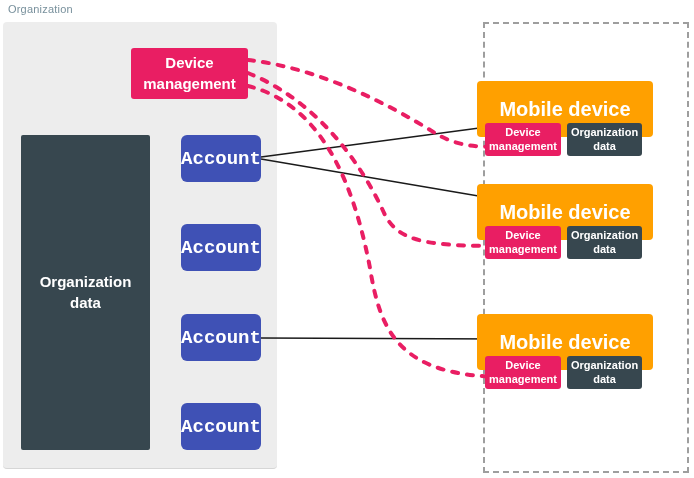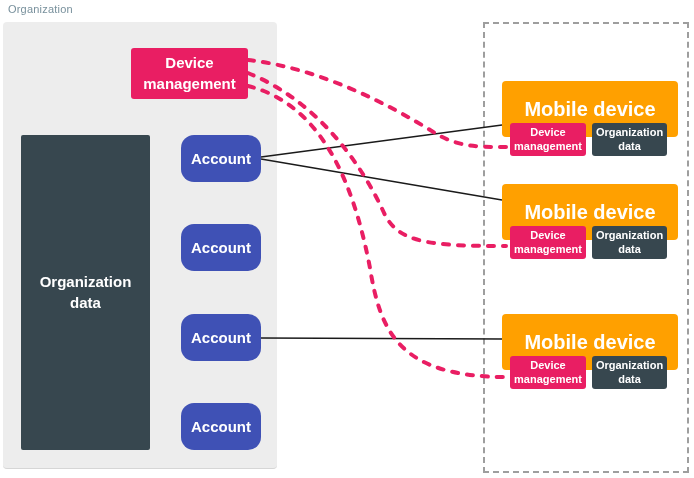--- a/index.html
+++ b/index.html
@@ -27,25 +27,25 @@
   .org-data-big{
     left:21px;top:135px;width:129px;height:315px;background:#37474F;
     border-radius:2px;font-size:15px;line-height:1.35;padding:0 14px;
   }
   .device-management-big{
     left:131px;top:48px;width:117px;height:51px;background:#E91E63;
     border-radius:3px;font-size:15px;line-height:1.35;padding:0 6px;
   }
   .account{
     left:181px;width:80px;height:47px;background:#3F51B5;
-    border-radius:13px;font-size:15px;
+    border-radius:6px;font-size:19px;font-family:Liberation Mono, monospace;
   }
   .account.a1{top:135px}.account.a2{top:224px}.account.a3{top:314px}.account.a4{top:403px}
   .mobile-device{
-    left:502px;width:176px;height:56px;background:#FFA000;
+    left:477px;width:176px;height:56px;background:#FFA000;
     border-radius:4px;font-size:20px;
   }
   .mobile-device.d1{top:81px}.mobile-device.d2{top:184px}.mobile-device.d3{top:314px}
   .chip{
     position:absolute;top:42px;height:33px;display:flex;align-items:center;
     justify-content:center;text-align:center;color:#fff;font-size:11px;
     font-weight:700;line-height:1.2;border-radius:3px;box-sizing:border-box;padding:2px 3px;
   }
   .chip.pink{left:8px;width:76px;background:#E91E63;}
   .chip.slate{left:90px;width:75px;background:#37474F;}

